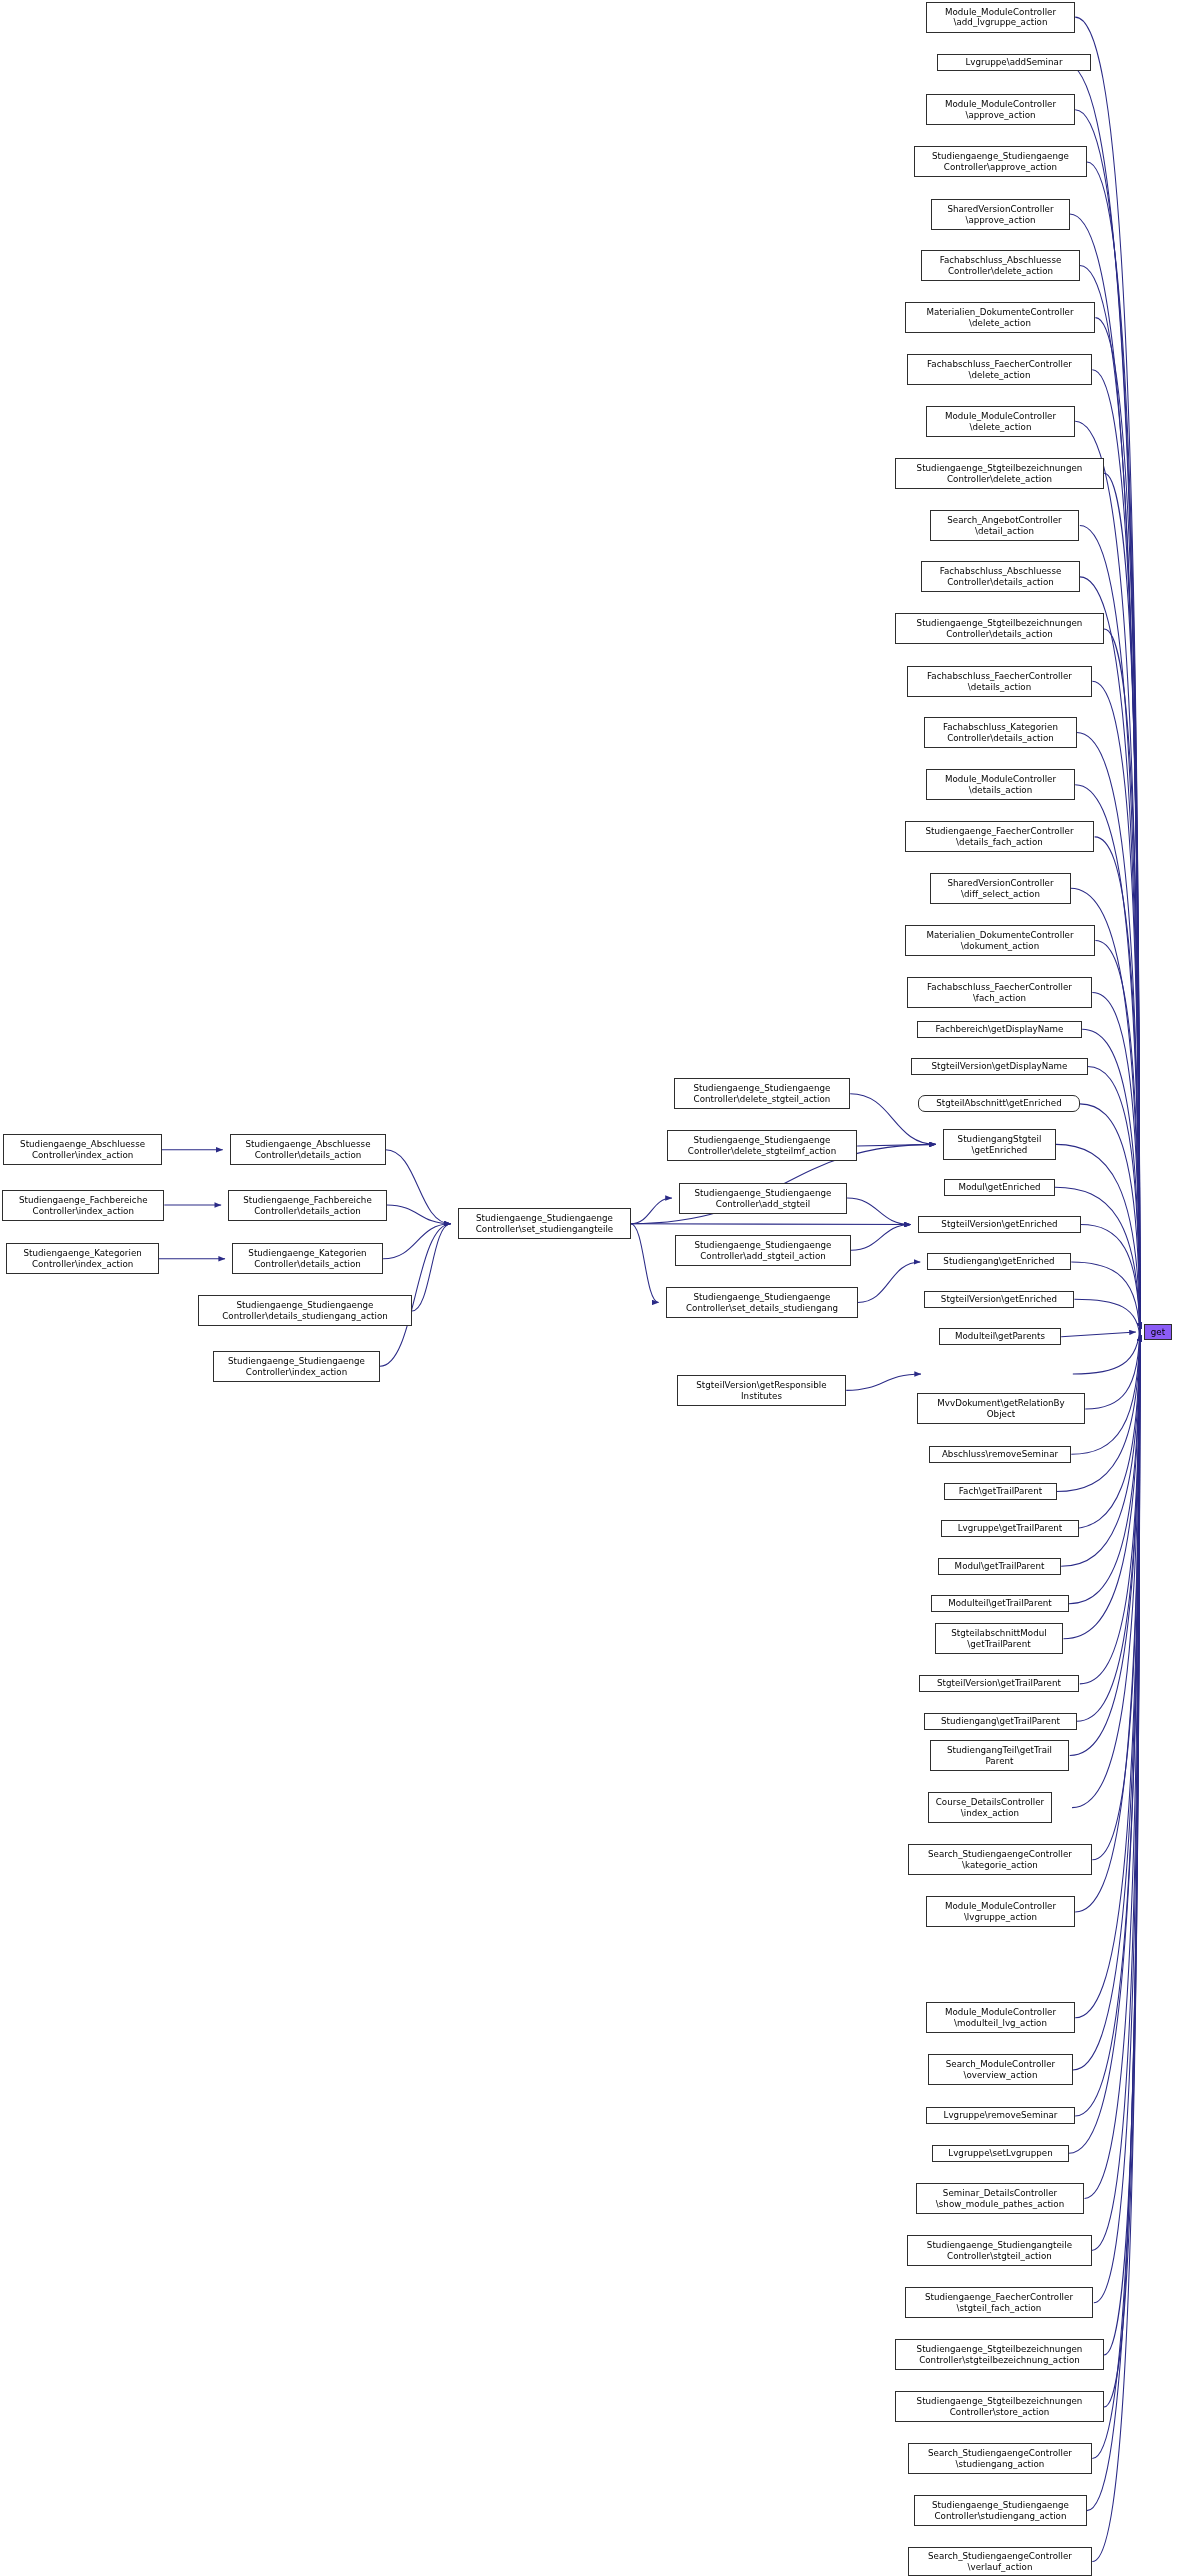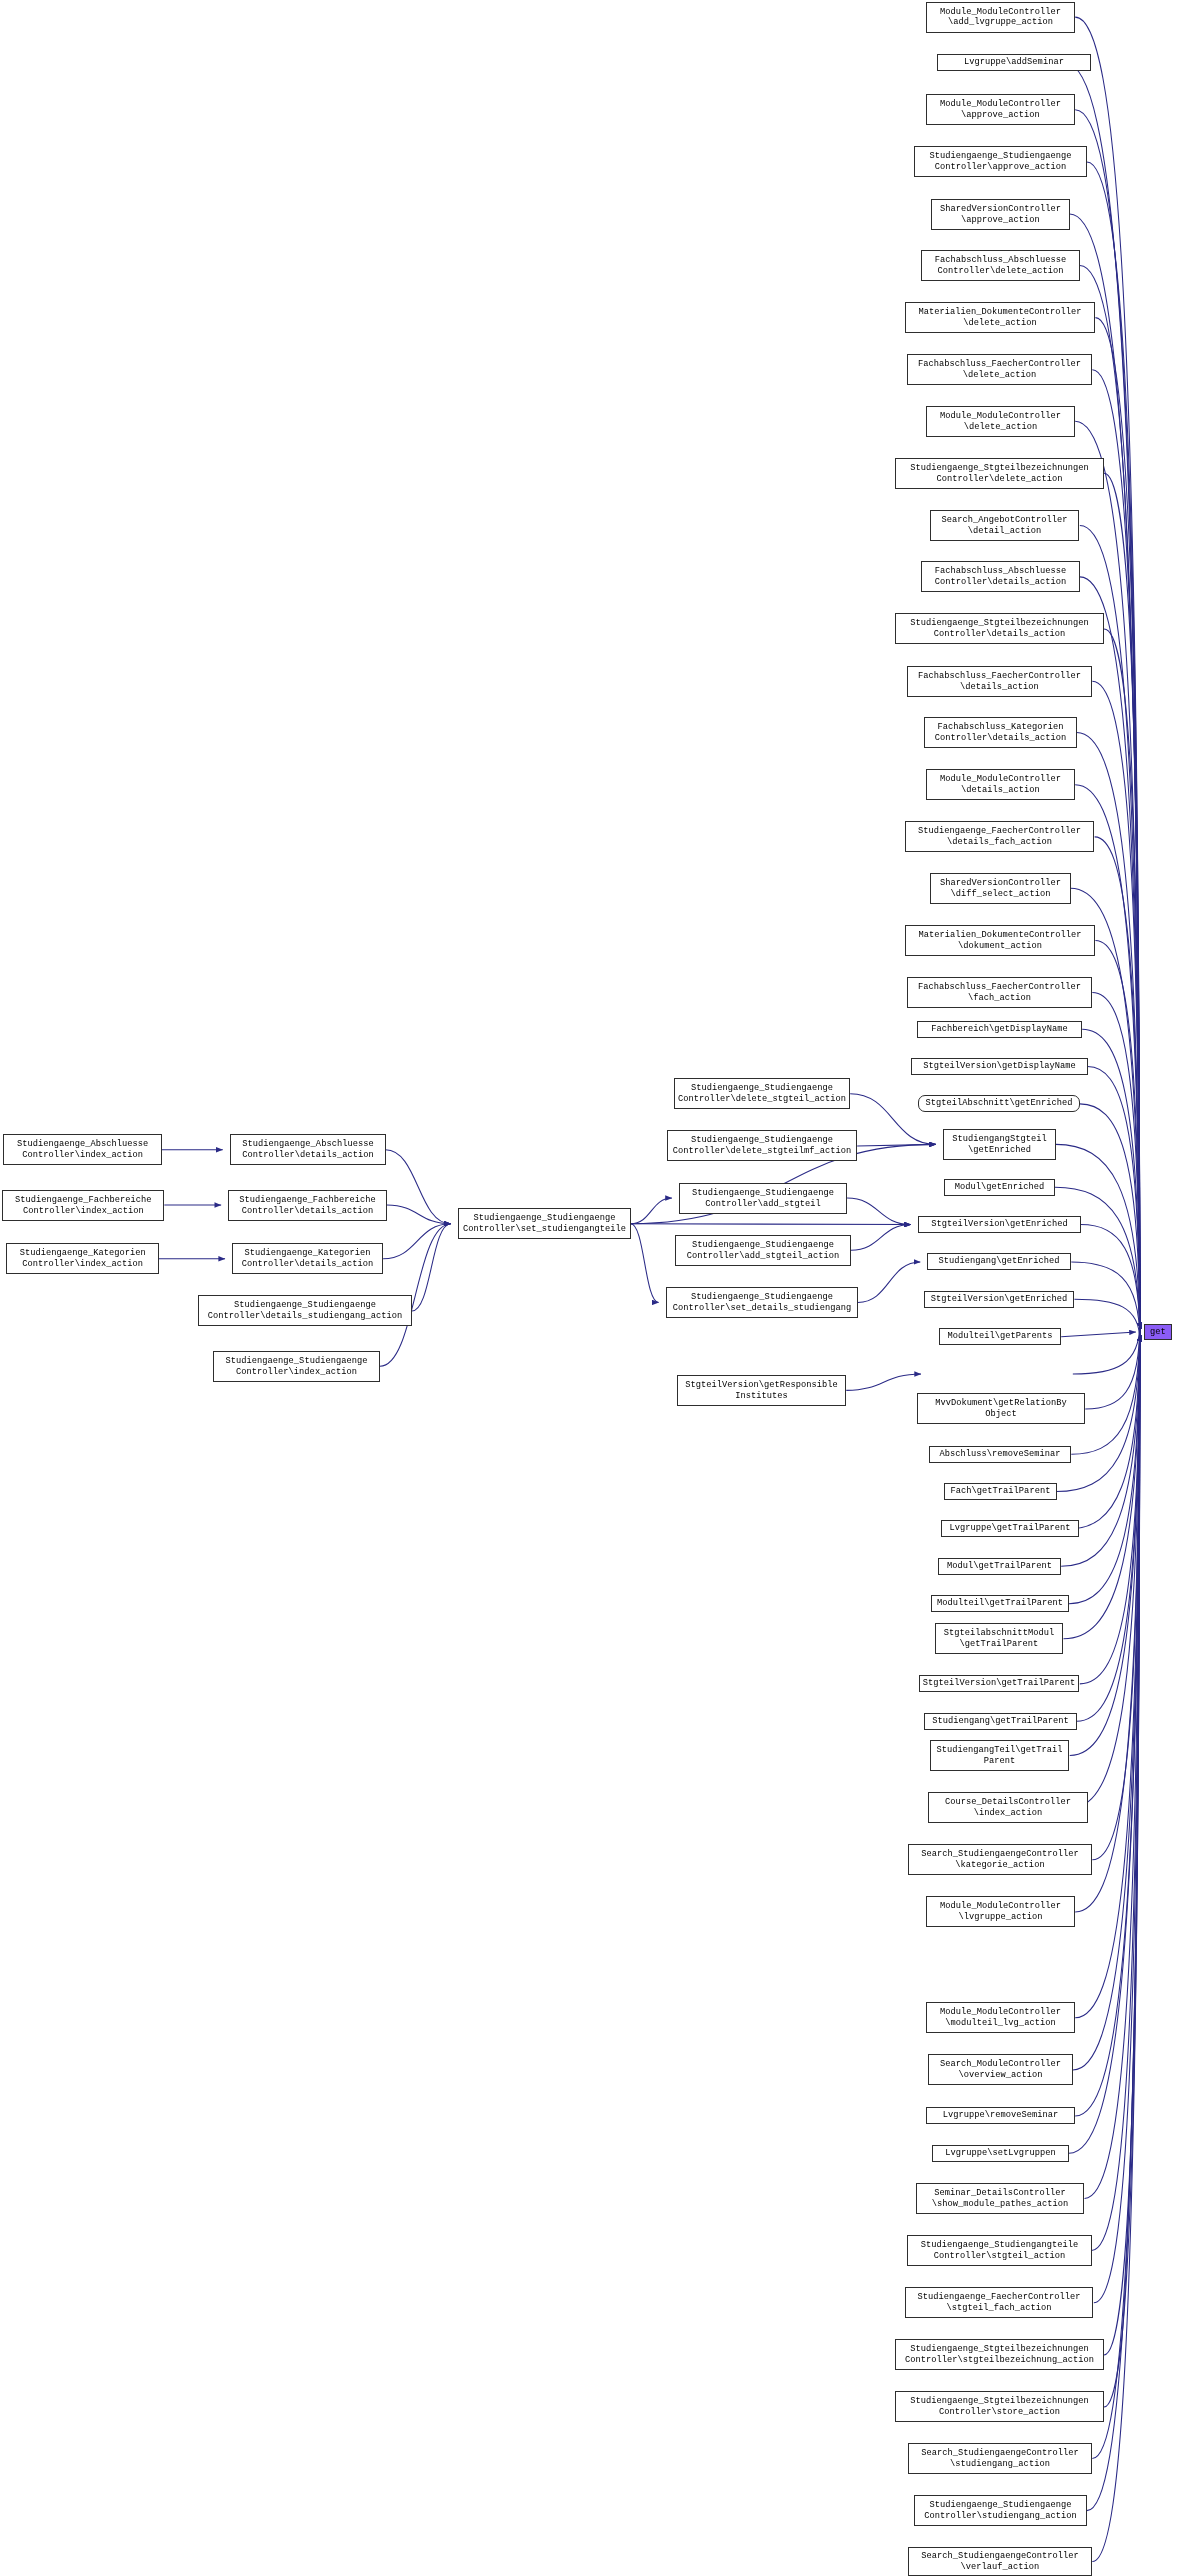--- a/index.html
+++ b/index.html
@@ -6,21 +6,20 @@
   body{
     font-family:"DejaVu Sans", sans-serif;
     -webkit-font-smoothing:antialiased;
   }
   #canvas{
     position:relative;
     width:1178px;
     height:2576px;
     background:#ffffff;
     overflow:hidden;
-    font-family:Liberation Mono, monospace;
   }
   #edges{
     position:absolute;
     left:0; top:0;
     width:1178px;
     height:2576px;
     pointer-events:none;
   }
   .node{
     position:absolute;
@@ -241,21 +240,21 @@
     <div class="node" style="left: 944px; top: 1483px; width: 113px; height: 17px;">Fach\getTrailParent</div>
     <div class="node" style="left: 931px; top: 1520px; width: 138px; height: 17px; margin-left: 10px;">Lvgruppe\getTrailParent</div>
     <div class="node" style="left: 938px; top: 1558px; width: 123px; height: 17px;">Modul\getTrailParent</div>
     <div class="node" style="left: 931px; top: 1595px; width: 138px; height: 17px;">Modulteil\getTrailParent</div>
     <div class="node" style="left: 935px; top: 1623px; width: 128px; height: 31px;">StgteilabschnittModul
 \getTrailParent</div>
     <div class="node" style="left: 919px; top: 1675px; width: 160px; height: 17px;">StgteilVersion\getTrailParent</div>
     <div class="node" style="left: 924px; top: 1713px; width: 153px; height: 17px;">Studiengang\getTrailParent</div>
     <div class="node" style="left: 930px; top: 1740px; width: 139px; height: 31px;">StudiengangTeil\getTrail
 Parent</div>
-    <div class="node" style="left: 928px; top: 1792px; width: 160px; height: 31px;">Course_DetailsController
+    <div class="node" style="left: 928px; top: 1792px; width: 124px; height: 31px;">Course_DetailsController
 \index_action</div>
     <div class="node" style="left: 908px; top: 1844px; width: 184px; height: 31px;">Search_StudiengaengeController
 \kategorie_action</div>
     <div class="node" style="left: 926px; top: 1896px; width: 149px; height: 31px;">Module_ModuleController
 \lvgruppe_action</div>
     <div class="node" style="left: 926px; top: 2002px; width: 149px; height: 31px;">Module_ModuleController
 \modulteil_lvg_action</div>
     <div class="node" style="left: 928px; top: 2054px; width: 145px; height: 31px;">Search_ModuleController
 \overview_action</div>
     <div class="node" style="left: 926px; top: 2107px; width: 149px; height: 17px;">Lvgruppe\removeSeminar</div>

